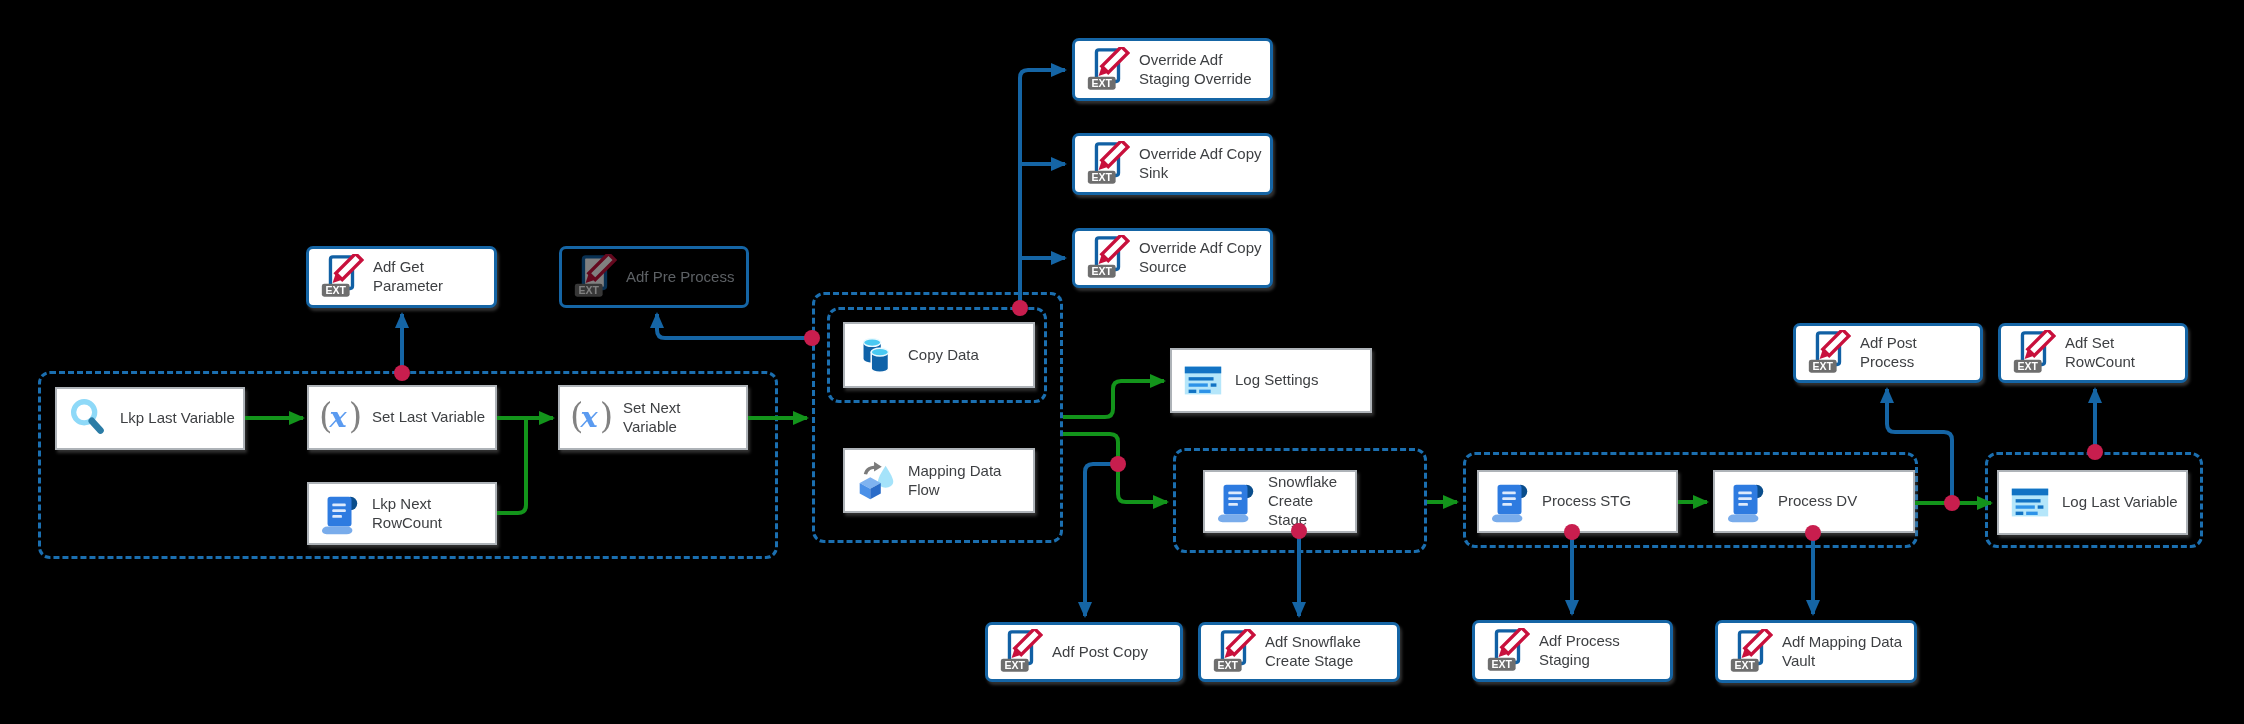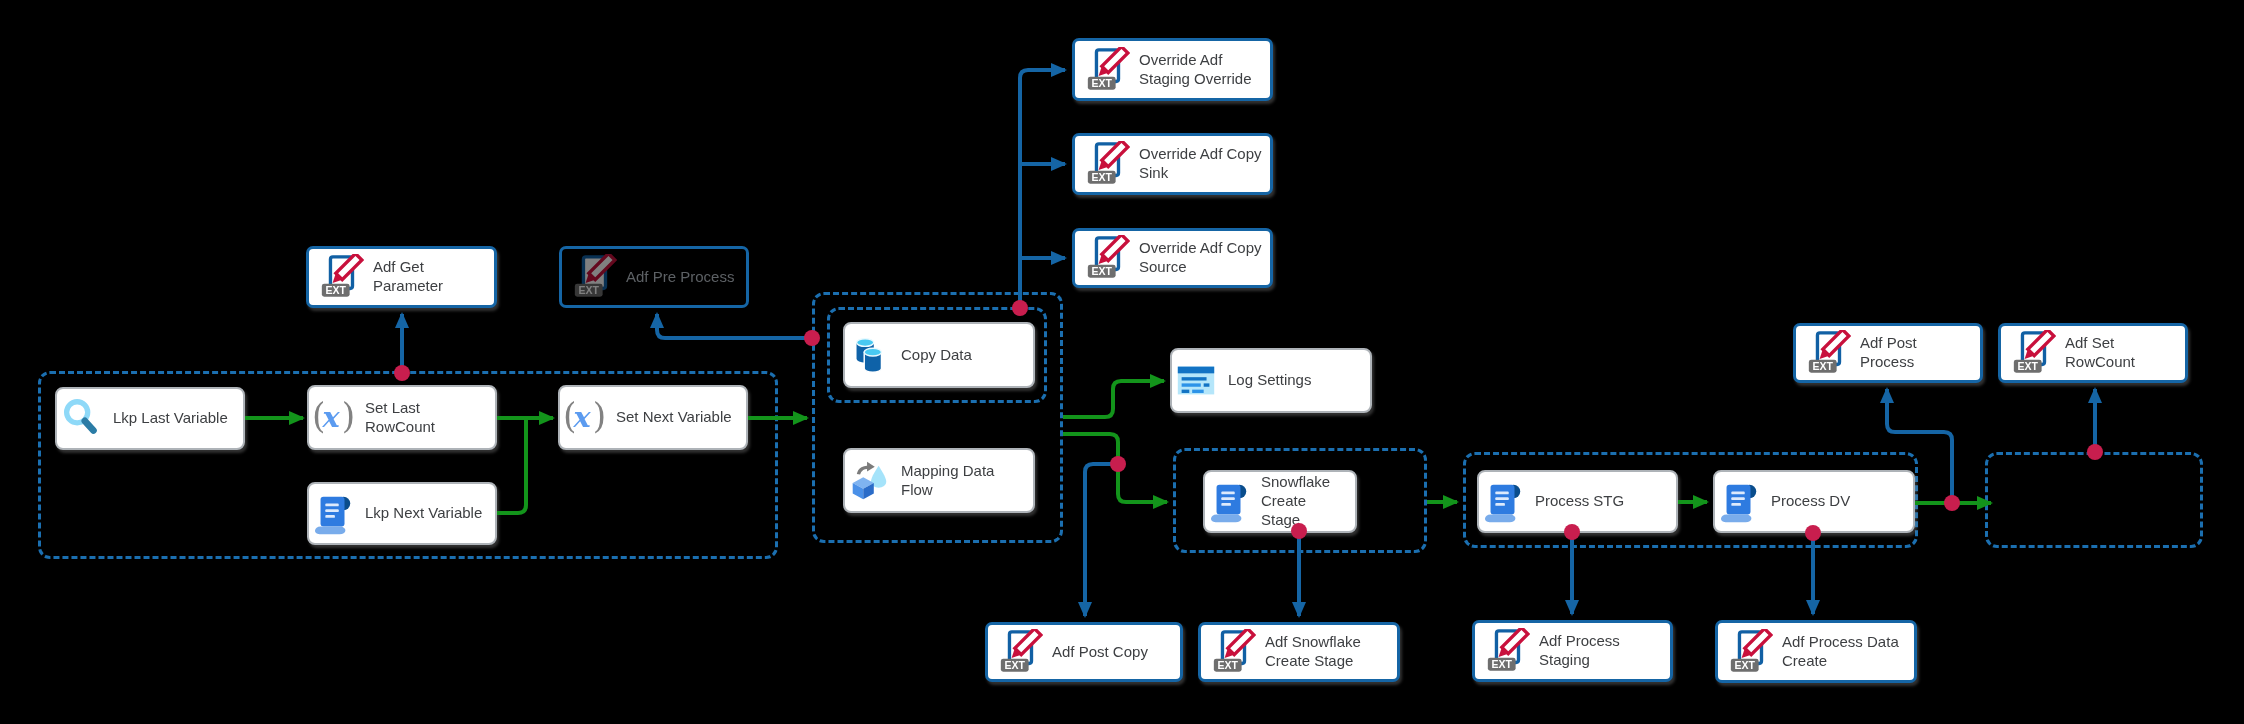--- a/index.html
+++ b/index.html
@@ -1,20 +1,20 @@
 <!DOCTYPE html>
 <html><head>
 <meta charset="utf-8">
 <style>
   html,body{margin:0;padding:0;background:#000;}
   .canvas{position:relative;width:2244px;height:724px;background:#000;overflow:hidden;
           font-family:"Liberation Sans",sans-serif;}
   .group{position:absolute;border:3px dashed #1b6fb0;border-radius:12px;box-sizing:border-box;z-index:1;}
-  .node{position:absolute;background:#fff;border:2px solid #aeb3b8;border-radius:8px;
-        box-sizing:border-box;display:flex;align-items:center;gap:9px;padding:0 8px 0 1px;
+  .node{position:absolute;background:#fff;border:2px solid #aeb3b8;border-radius:0;
+        box-sizing:border-box;display:flex;align-items:center;gap:9px;padding:0 8px 0 8px;
         color:#3d3f42;font-size:15px;line-height:1.25;z-index:2;
         box-shadow:2px 3px 3px rgba(140,140,140,.35);}
   .node .icon{flex:0 0 46px;width:46px;height:46px;display:flex;align-items:center;justify-content:center;}
   .node .icon svg{width:100%;height:100%;}
   .node.ext{border:3px solid #1565a5;border-radius:7px;padding:0 6px 0 9px;}
   .node.disabled{background:#000;color:#5d6165;box-shadow:none;}
   .node.disabled .icon{opacity:.5;}
   .label{white-space:normal;}
   svg.edges{position:absolute;left:0;top:0;z-index:3;pointer-events:none;}
   svg.edges .g{stroke:#13941b;stroke-width:4;fill:none;stroke-linejoin:round;}
@@ -43,34 +43,34 @@
     <span class="label">Lkp Last Variable</span>
   </div>
   <div class="node" style="left:307px;top:385px;width:190px;height:65px">
     <span class="icon">
         <svg viewBox="0 0 48 48">
           <text x="2" y="34" font-size="36" fill="#828282" font-family="DejaVu Serif,serif">(</text>
           <text x="13" y="33" font-size="30" font-style="italic" font-weight="bold" fill="#5b9bf0" font-family="DejaVu Serif,serif">x</text>
           <text x="33" y="34" font-size="36" fill="#828282" font-family="DejaVu Serif,serif">)</text>
         </svg>
       </span>
-    <span class="label">Set Last RowCount</span>
+    <span class="label">Set Last Variable</span>
   </div>
   <div class="node" style="left:307px;top:482px;width:190px;height:63px">
     <span class="icon">
         <svg viewBox="0 0 48 48">
           <circle cx="35" cy="13" r="7" fill="#0a4d8c"></circle>
           <rect x="11" y="6" width="25" height="31" rx="3" fill="#2e7be0"></rect>
           <path d="M11 37 c-7 0 -8 8 -1 8 h21 c7 0 8 -6 2 -8 z" fill="#79aceb"></path>
           <rect x="16" y="13" width="14" height="3" rx="1" fill="#ddeafc"></rect>
           <rect x="16" y="19" width="14" height="3" rx="1" fill="#ddeafc"></rect>
           <rect x="16" y="25" width="10" height="3" rx="1" fill="#ddeafc"></rect>
         </svg>
       </span>
-    <span class="label">Lkp Next Variable</span>
+    <span class="label">Lkp Next RowCount</span>
   </div>
   <div class="node" style="left:558px;top:385px;width:190px;height:65px">
     <span class="icon">
         <svg viewBox="0 0 48 48">
           <text x="2" y="34" font-size="36" fill="#828282" font-family="DejaVu Serif,serif">(</text>
           <text x="13" y="33" font-size="30" font-style="italic" font-weight="bold" fill="#5b9bf0" font-family="DejaVu Serif,serif">x</text>
           <text x="33" y="34" font-size="36" fill="#828282" font-family="DejaVu Serif,serif">)</text>
         </svg>
       </span>
     <span class="label">Set Next Variable</span>
@@ -145,20 +145,34 @@
           <circle cx="35" cy="13" r="7" fill="#0a4d8c"></circle>
           <rect x="11" y="6" width="25" height="31" rx="3" fill="#2e7be0"></rect>
           <path d="M11 37 c-7 0 -8 8 -1 8 h21 c7 0 8 -6 2 -8 z" fill="#79aceb"></path>
           <rect x="16" y="13" width="14" height="3" rx="1" fill="#ddeafc"></rect>
           <rect x="16" y="19" width="14" height="3" rx="1" fill="#ddeafc"></rect>
           <rect x="16" y="25" width="10" height="3" rx="1" fill="#ddeafc"></rect>
         </svg>
       </span>
     <span class="label">Process STG</span>
   </div>
+  <div class="node" style="left:1997px;top:470px;width:191px;height:65px">
+    <span class="icon">
+        <svg viewBox="0 0 48 48">
+          <rect x="5" y="9" width="38" height="29" fill="#b5e6fa"></rect>
+          <rect x="5" y="9" width="38" height="7" fill="#1273c4"></rect>
+          <rect x="9" y="20" width="26" height="3.5" fill="#1273c4"></rect>
+          <rect x="9" y="26.5" width="20" height="3.5" fill="#2d93e8"></rect>
+          <rect x="32" y="26.5" width="6" height="3.5" fill="#1273c4"></rect>
+          <rect x="9" y="33" width="8" height="3.5" fill="#1273c4"></rect>
+          <rect x="20" y="33" width="12" height="3.5" fill="#2d93e8"></rect>
+        </svg>
+      </span>
+    <span class="label">Log Last Variable</span>
+  </div>
 
   <div class="node ext" style="left:306px;top:246px;width:191px;height:62px">
     <span class="icon">
         <svg viewBox="0 0 48 48">
           <rect x="13" y="3" width="23" height="33" rx="2.5" fill="#ffffff" stroke="#1160a4" stroke-width="3.5"></rect>
           <g transform="rotate(45 26 19)">
             <rect x="21.5" y="-4" width="9.5" height="29" fill="#ffffff" stroke="#c8103c" stroke-width="3.5"></rect>
             <path d="M21.5 25 h9.5 l-4.75 9.5 z" fill="#c8103c"></path>
           </g>
           <rect x="4" y="31" width="29" height="13.5" rx="2.5" fill="#6e6e6e"></rect>
@@ -298,21 +312,21 @@
         <svg viewBox="0 0 48 48">
           <rect x="13" y="3" width="23" height="33" rx="2.5" fill="#ffffff" stroke="#1160a4" stroke-width="3.5"></rect>
           <g transform="rotate(45 26 19)">
             <rect x="21.5" y="-4" width="9.5" height="29" fill="#ffffff" stroke="#c8103c" stroke-width="3.5"></rect>
             <path d="M21.5 25 h9.5 l-4.75 9.5 z" fill="#c8103c"></path>
           </g>
           <rect x="4" y="31" width="29" height="13.5" rx="2.5" fill="#6e6e6e"></rect>
           <text x="18.5" y="42" text-anchor="middle" font-size="11" font-weight="bold" fill="#ffffff" font-family="Liberation Sans,sans-serif">EXT</text>
         </svg>
       </span>
-    <span class="label">Adf Process Data Create</span>
+    <span class="label">Adf Mapping Data Vault</span>
   </div>
 
   <svg class="edges" width="2244" height="724" viewBox="0 0 2244 724">
     <defs>
       <marker id="ag" markerWidth="18" markerHeight="16" refX="14" refY="7" orient="auto" markerUnits="userSpaceOnUse">
         <path d="M0 0 L16 7 L0 14 Z" fill="#13941b"></path>
       </marker>
       <marker id="ab" markerWidth="18" markerHeight="16" refX="14" refY="7" orient="auto" markerUnits="userSpaceOnUse">
         <path d="M0 0 L16 7 L0 14 Z" fill="#1565a5"></path>
       </marker>

